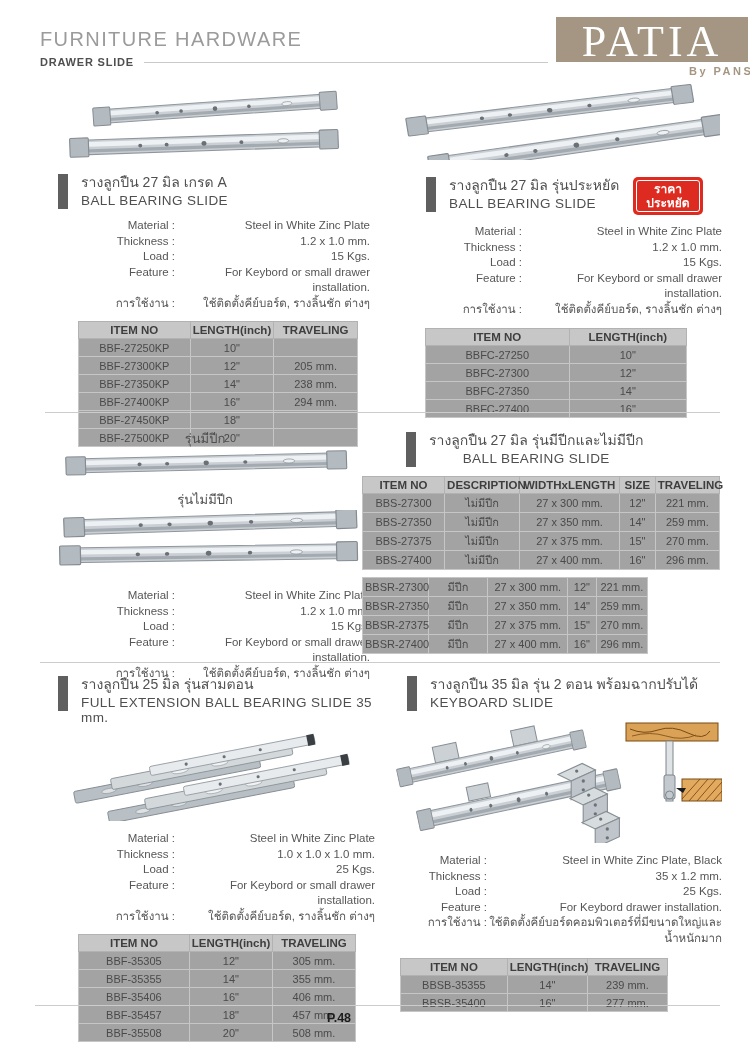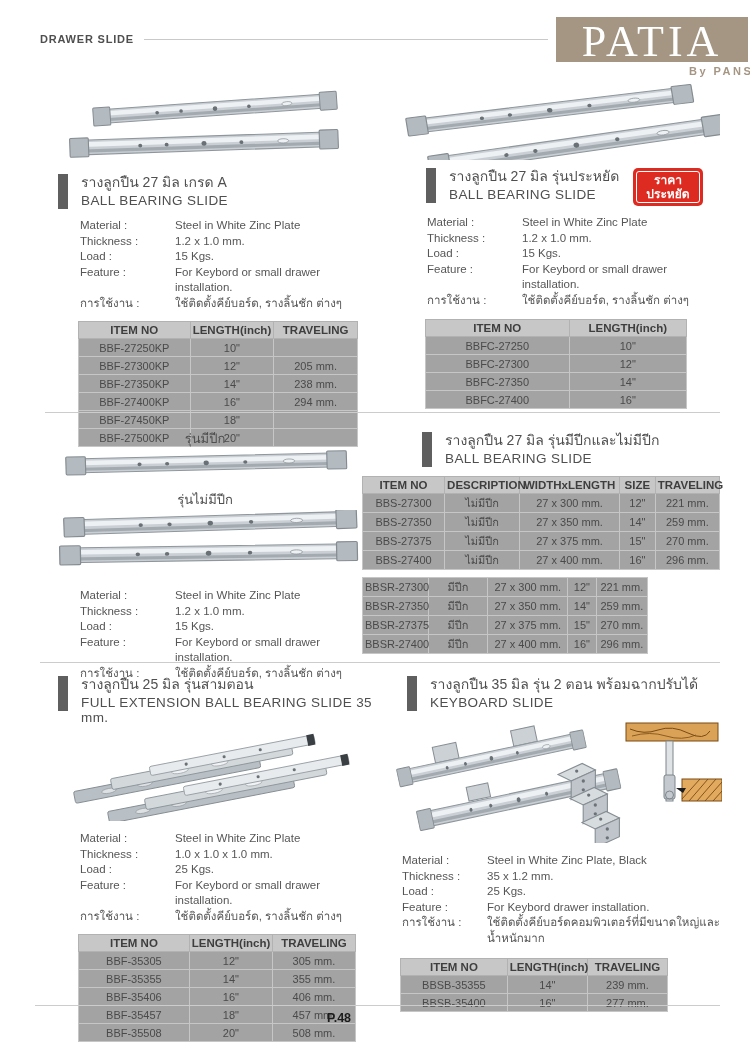--- a/index.html
+++ b/index.html
@@ -21,21 +21,21 @@
   .sec-head { display:flex; align-items:flex-start; }
   .sec-bar { width:10px; height:35px; background:#5f5f5f; margin-right:13px; flex:none; }
   .sec-title-th { font-size:14px; color:#4f4f4f; line-height:17px; }
   .sec-title-en { font-size:13.5px; color:#4f4f4f; letter-spacing:0.4px; margin-top:2px; }
 
   
   .badge { margin-left:14px; background:#de2b21; border-radius:5px; padding:3px; align-self:flex-start; }
   .badge-inner { border:1.5px solid #ffffff; border-radius:3px; padding:1px 9px; color:#ffffff; font-weight:bold; font-size:12px; line-height:14px; text-align:center; white-space:nowrap; }
 
   
-  .spec-row { display:flex; font-size:11.5px; color:#565656; line-height:15.5px; }
+  .spec-row { display:flex; font-size:11.5px; color:#565656; line-height:15.5px;text-align:right; }
   .spec-label { width:95px; flex:none; }
   .specs.narrow-labels .spec-label { width:85px; }
   .spec-value { flex:1; }
 
   
   table.spec-table { border-collapse:collapse; table-layout:fixed; background:#a3a3a3; }
   .spec-table th { background:#c7c7c7; border:1px solid #b2b2b2; font-size:11.5px; font-weight:bold; color:#3e3e3e; height:17px; text-align:center; padding:0 2px; }
   .spec-table td { border:1px solid #c6c6c6; font-size:11px; color:#4a4a4a; height:18px; text-align:center; padding:0 2px; white-space:nowrap; }
 
   .photo { text-align:center; }
@@ -81,20 +81,21 @@
         <polygon points="0,14 22,4 34,10 12,20" fill="#d7dcdf" stroke="#868e94"></polygon>
         <polygon points="12,20 34,10 34,27 12,37" fill="#bfc5ca" stroke="#868e94"></polygon>
         <circle cx="17" cy="11" r="1.5" fill="#6b7278"></circle>
         <circle cx="23" cy="20" r="1.5" fill="#6b7278"></circle>
         <circle cx="23" cy="28" r="1.5" fill="#6b7278"></circle>
       </g>
     </defs>
   </svg>
 
   <div class="abs" style="left:40px; top:28px; width:508px;">
+    <div class="hdr-title">FURNITURE HARDWARE</div>
     <div class="hdr-sub-row">
       <span class="hdr-sub">DRAWER SLIDE</span>
       <span class="hdr-line"></span>
     </div>
   </div>
   <div class="abs" style="left:556px; top:17px; width:228px;">
     <div class="logo-box">
       <span class="logo-text">PATIA</span>
     </div>
     <div class="logo-byline">By PANSIAM</div>
@@ -184,21 +185,21 @@
     </table>
   </div>
 
   <div class="abs" style="left:388px; top:76px; width:334px;">
     <div class="photo">
       <svg width="330" height="84" viewBox="0 0 330 84">
         <use href="#slide-flat" transform="translate(18,42) scale(1.18,1) rotate(-8)"></use>
         <use href="#slide-flat" transform="translate(40,80) scale(1.22,1.1) rotate(-9)"></use>
       </svg>
     </div>
-    <div class="sec-head" style="margin:4px 0 0 18px;padding-left:20px;">
+    <div class="sec-head" style="margin:13px 0 0 18px;padding-left:20px;">
       <div class="sec-bar"></div>
       <div>
         <div class="sec-title-th">รางลูกปืน 27 มิล รุ่นประหยัด</div>
         <div class="sec-title-en">BALL BEARING SLIDE</div>
       </div>
       <div class="badge">
         <div class="badge-inner">
           <div>ราคา</div>
           <div>ประหยัด</div>
         </div>
@@ -292,21 +293,21 @@
           <span class="spec-value">For Keybord or small drawer installation.</span>
         </div>
         <div class="spec-row">
           <span class="spec-label">การใช้งาน :</span>
           <span class="spec-value">ใช้ติดตั้งคีย์บอร์ด, รางลิ้นชัก ต่างๆ</span>
         </div>
       </div>
   </div>
 
   <div class="abs" style="left:362px; top:432px; width:358px;">
-    <div class="sec-head" style="margin-left:60px;">
+    <div class="sec-head" style="margin-left:44px;text-align:center;">
       <div class="sec-bar"></div>
       <div>
         <div class="sec-title-th">รางลูกปืน 27 มิล รุ่นมีปีกและไม่มีปีก</div>
         <div class="sec-title-en">BALL BEARING SLIDE</div>
       </div>
     </div>
     <table class="spec-table" style="margin-top:9px; width:358px;">
       <colgroup>
           <col style="width:23%">
           <col style="width:21%">

